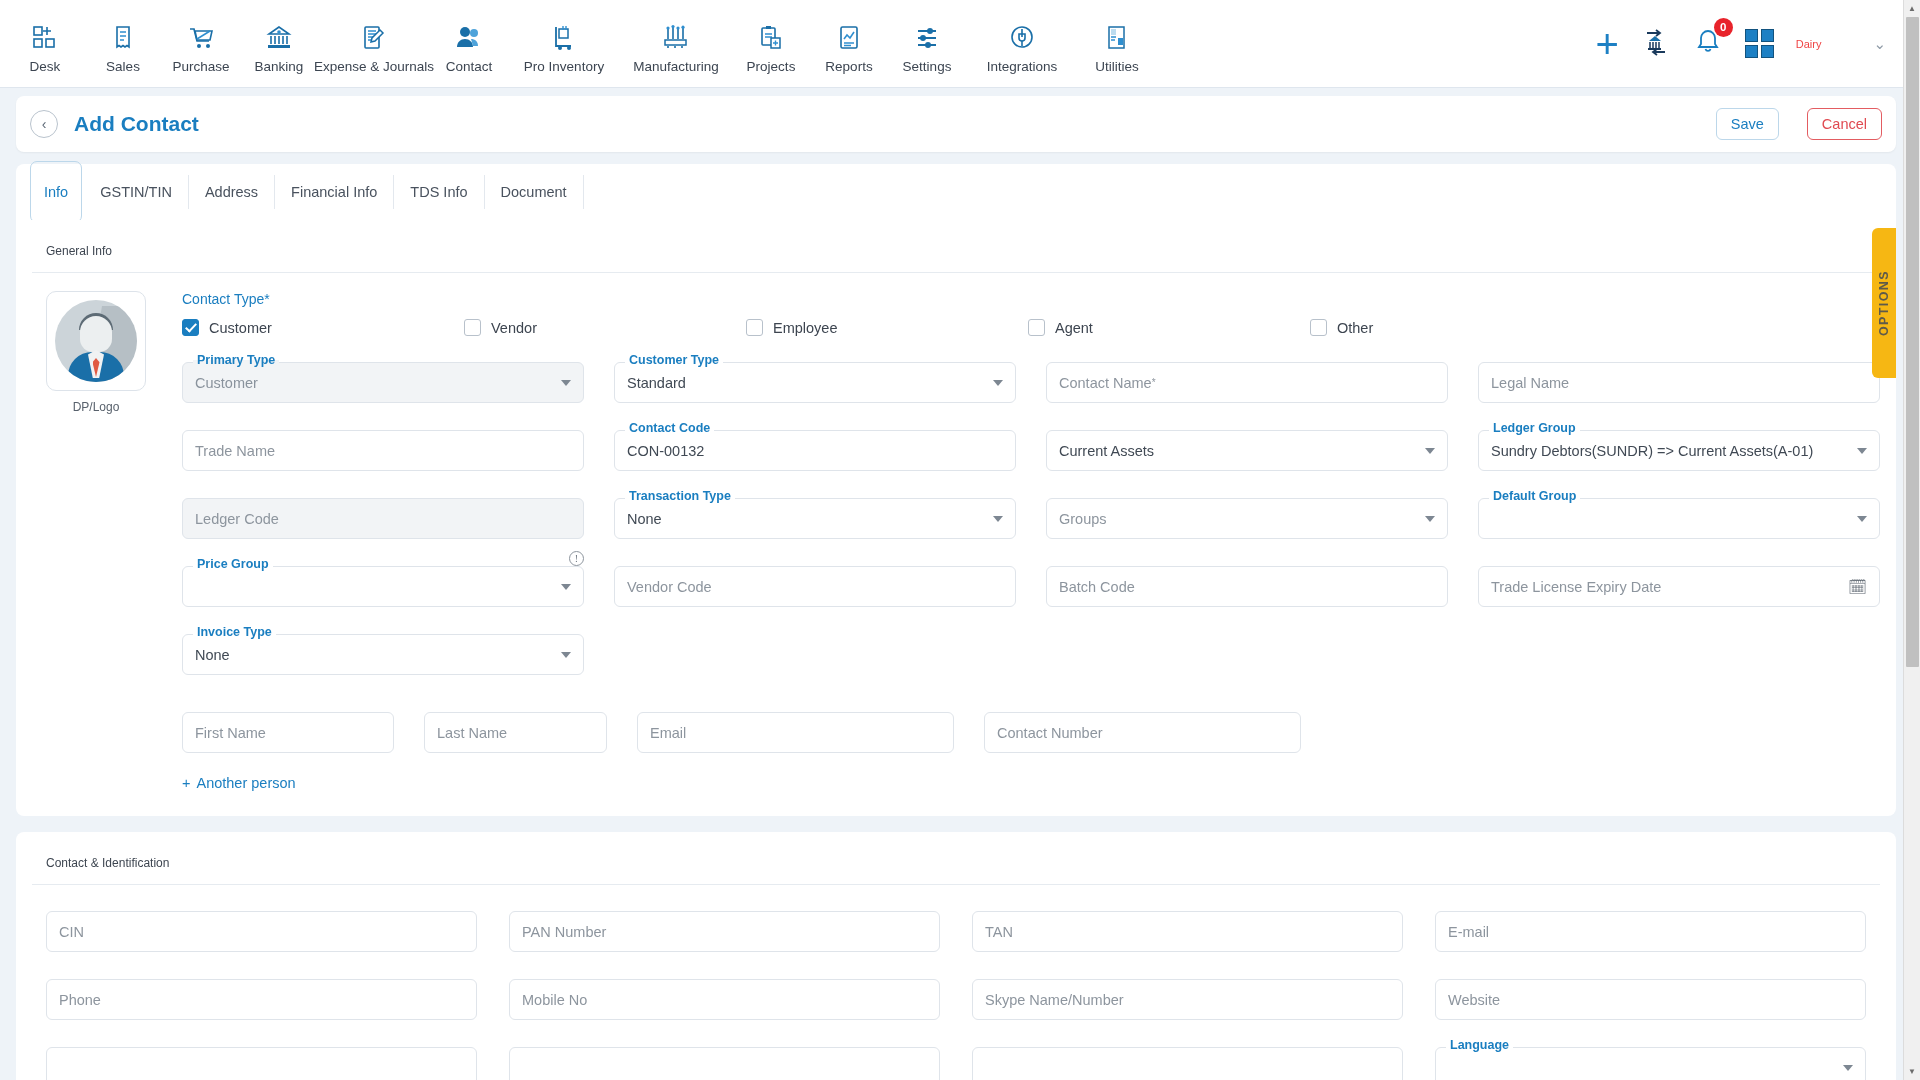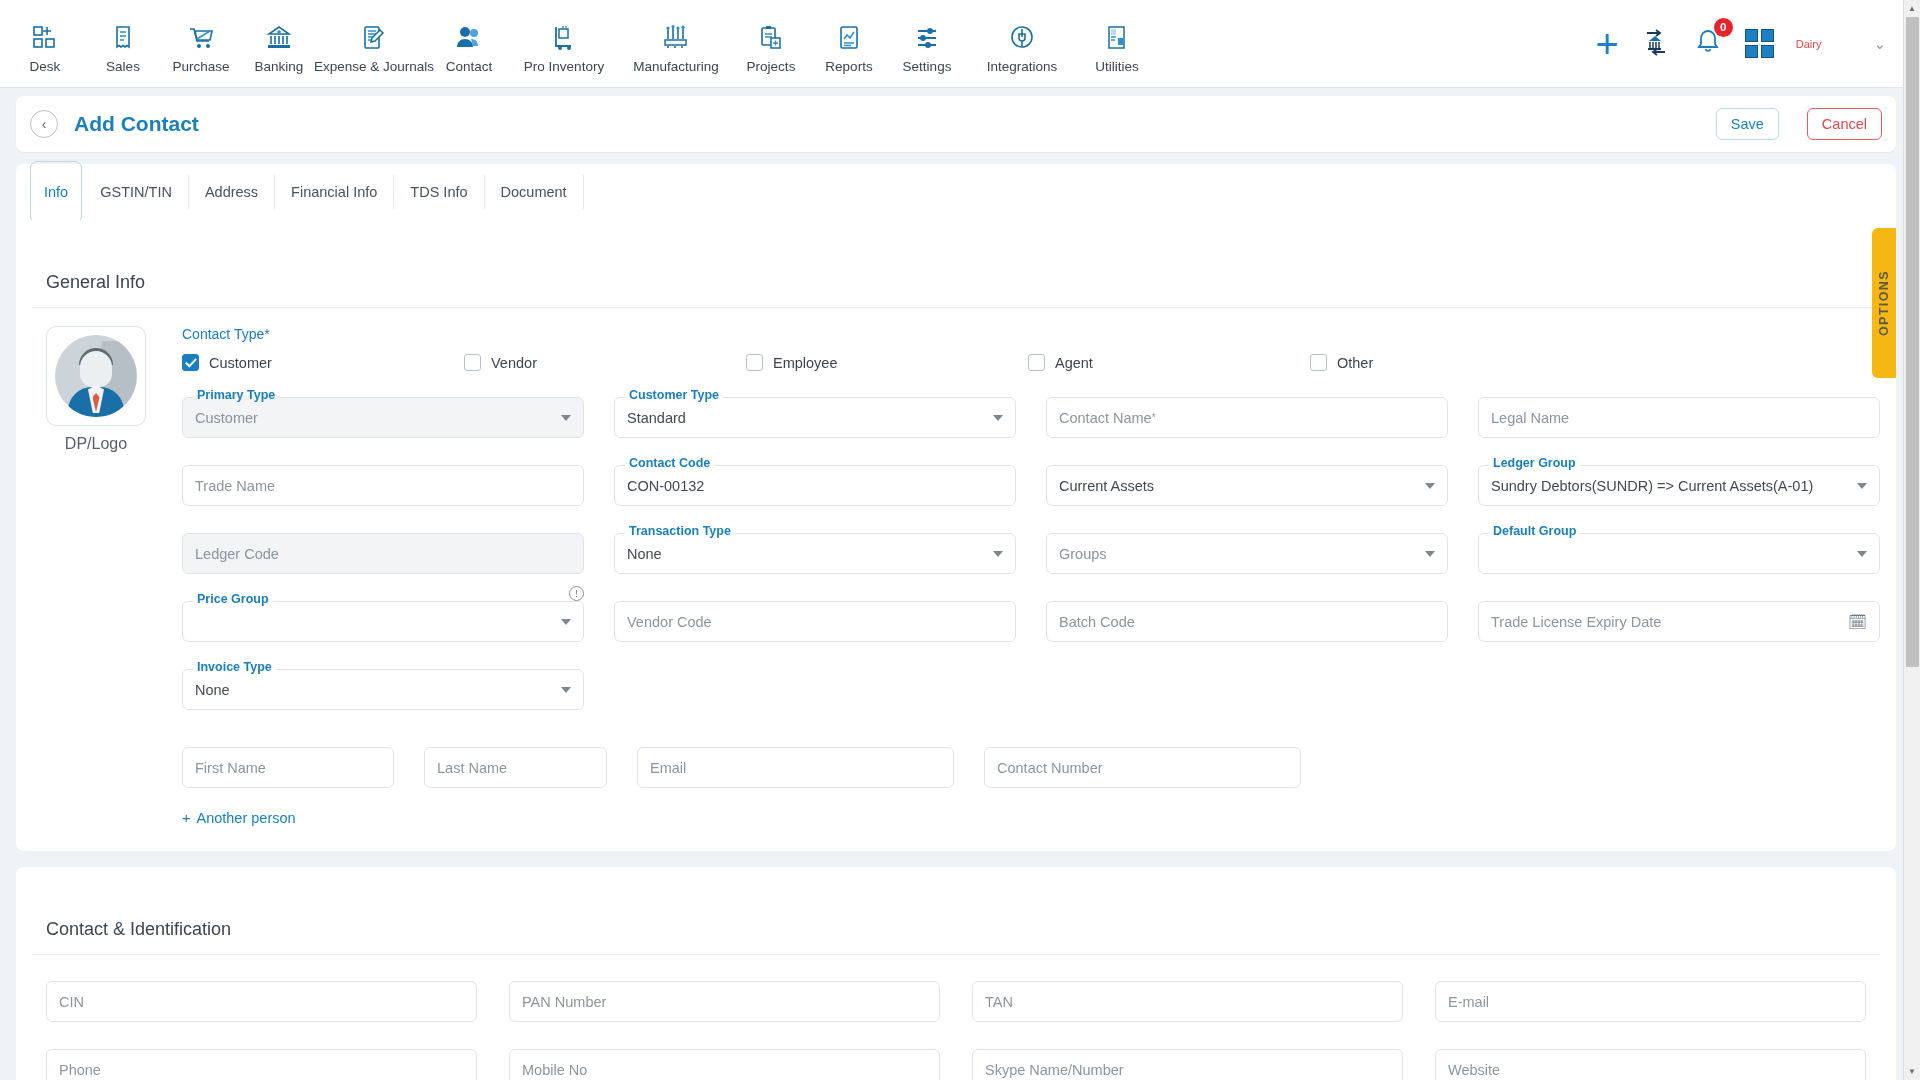--- a/index.html
+++ b/index.html
@@ -81,42 +81,42 @@
   
   .body-scroll {
     position: absolute; top: 220px; left: 16px; right: 24px; bottom: 0;
     overflow: hidden;
   }
   .card {
     background: #fff; border-radius: 0 0 8px 8px; padding: 16px 16px 24px 16px;
     margin-bottom: 16px;
   }
   .card.second { border-radius: 8px; }
-  .sec-title { font-size: 18px; color: #3d4550; padding: 8px 0 14px 14px; margin-top: 28px; }
+  .sec-title { font-size: 12px; color: #3d4550; padding: 8px 0 14px 14px; }
   .sec-rule { height: 1px; background: #e6ebf0; margin: 0 0 18px 0; }
 
   
   .gi-row { display: flex; }
   .avatar-col { width: 150px; flex: none; padding-left: 14px; }
   .avatar-box {
     width: 100px; height: 100px; border: 1px solid #dde3ea; border-radius: 10px;
     display: flex; align-items: center; justify-content: center; background: #fff;
     cursor: pointer;
   }
   .avatar-circle {
     width: 82px; height: 82px; border-radius: 50%; background: #ccd4d9;
     position: relative; overflow: hidden;
   }
   .av-head { position: absolute; width: 32px; height: 36px; background: #eceff0; border-radius: 16px 16px 13px 13px; left: 25px; top: 16px; }
   .av-hair { position: absolute; width: 34px; height: 17px; background: #5d6b75; border-radius: 17px 17px 0 0; left: 24px; top: 13px; }
   .av-body { position: absolute; width: 56px; height: 30px; background: #1a6fa8; border-radius: 24px 24px 0 0; left: 13px; top: 52px; }
   .av-shirt { position: absolute; width: 16px; height: 28px; background: #f0f2f3; left: 33px; top: 50px; clip-path: polygon(50% 0, 100% 16%, 70% 100%, 30% 100%, 0 16%); }
   .av-tie { position: absolute; width: 7px; height: 19px; background: #e05a43; left: 37.5px; top: 58px; clip-path: polygon(50% 0, 100% 22%, 50% 100%, 0 22%); }
   .av-shadow { position: absolute; right: -4px; top: 6px; width: 46px; height: 80px; background: rgba(140,152,160,.35); transform: skewX(-10deg); }
-  .avatar-label { font-size: 16px; color: #58616c; text-align: center; width: 100px; margin-top: 9px; }
+  .avatar-label { font-size: 12px; color: #58616c; text-align: center; width: 100px; margin-top: 9px; }
 
   .fields-col { flex: 1; }
   .ct-label { font-size: 14px; color: #1a7ec0; margin-bottom: 12px; }
   .cb-row { display: flex; margin-bottom: 18px; }
   .cb-cell { width: 282px; display: flex; align-items: center; gap: 10px; cursor: pointer; }
   .cbox { width: 17px; height: 17px; border: 1.6px solid #b8c1cb; border-radius: 3px; background: #fff; flex: none; }
   .cbox.on { background: #1a7ec0; border-color: #1a7ec0; position: relative; }
   .cbox.on:after {
     content: ""; position: absolute; left: 5px; top: 1px; width: 4px; height: 9px;
     border: solid #fff; border-width: 0 2px 2px 0; transform: rotate(43deg);

